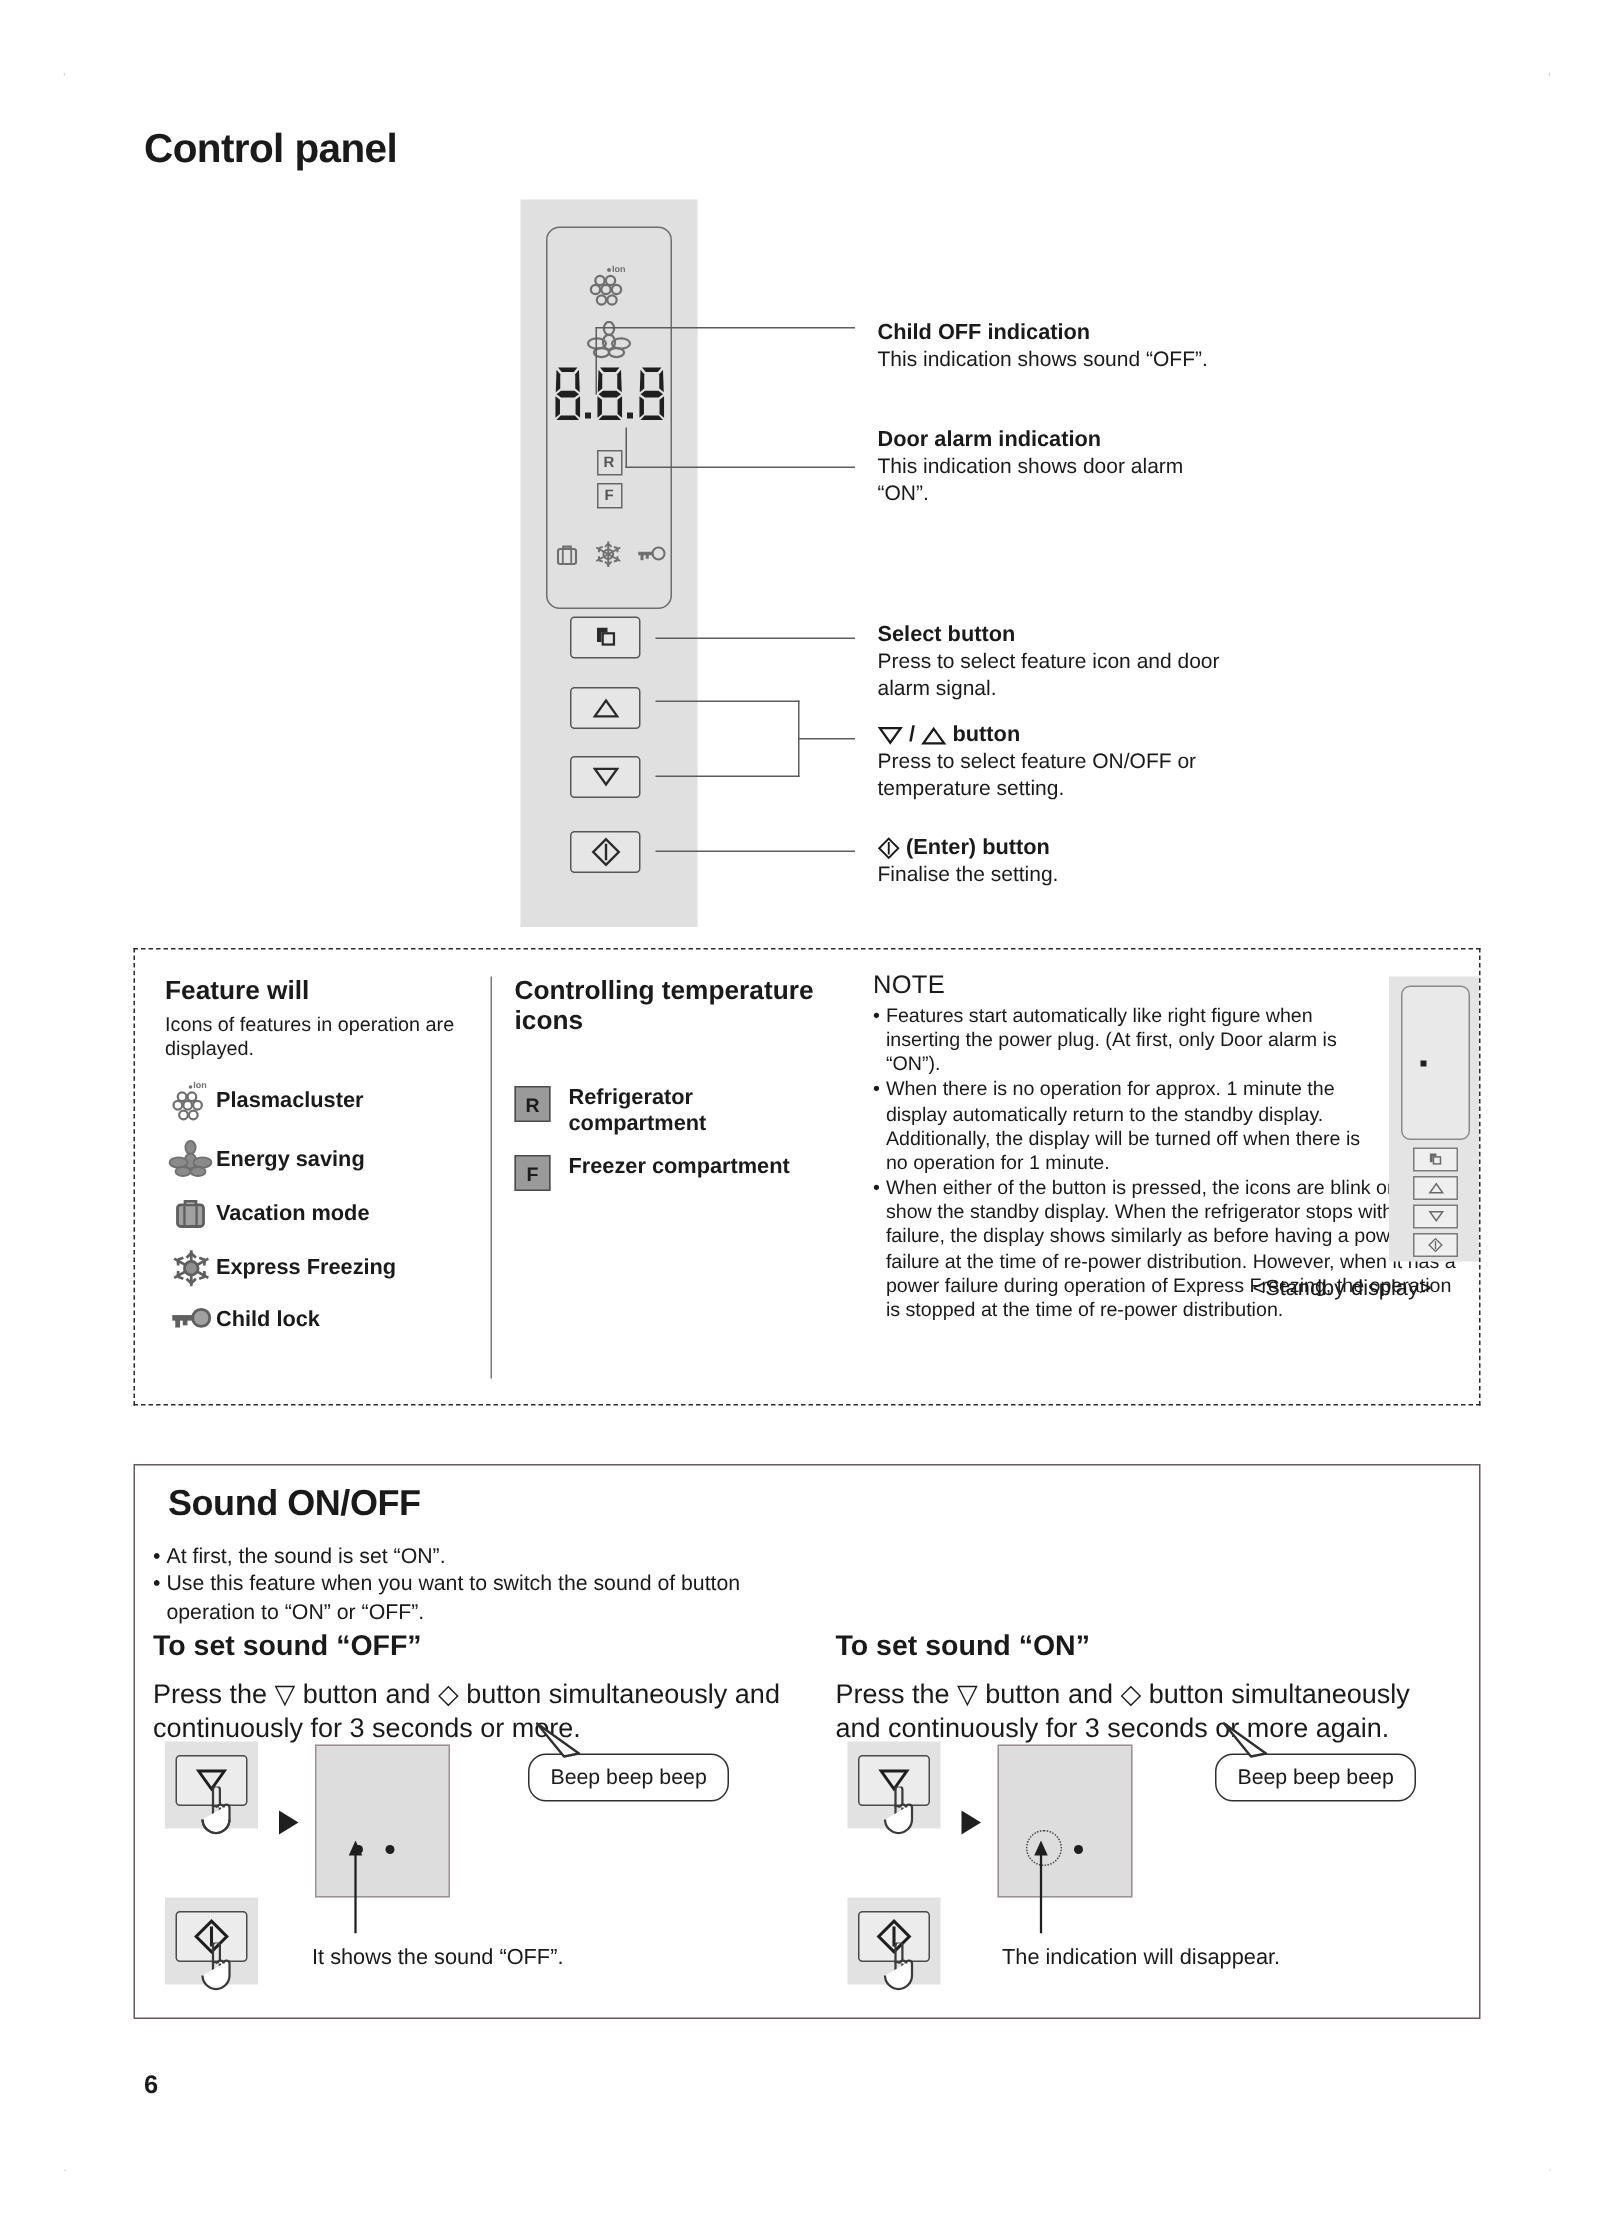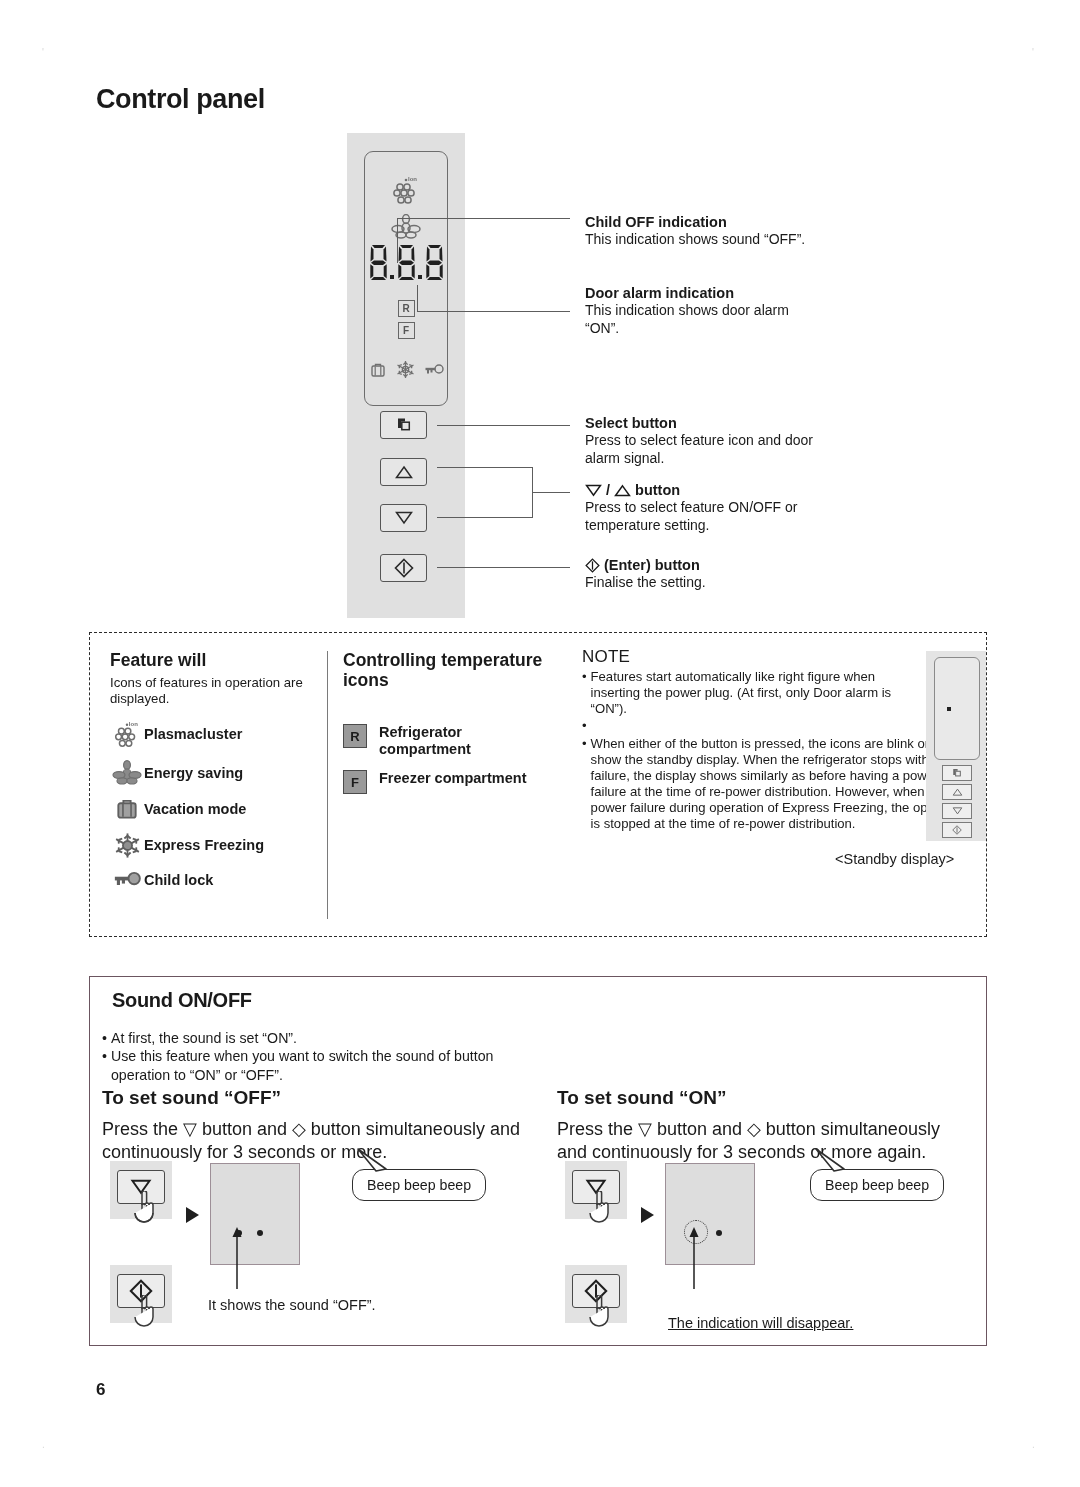--- a/index.html
+++ b/index.html
@@ -129,21 +129,21 @@
 
   
   .soundbox {
     position: absolute; left: 89px; top: 976px;
     width: 898px; height: 370px;
     border: 1.4px solid #6b5560;
     box-sizing: border-box; background: #fff;
   }
   .sound-title {
     position: absolute; left: 22px; top: 12px;
-    font-size: 20px; font-weight: bold; letter-spacing: -0.3px;
+    font-size: 24px; font-weight: bold; letter-spacing: -0.3px;
   }
   .sound-bullets { position: absolute; left: 12px; top: 52px; width: 520px; font-size: 14.2px; line-height: 1.3; }
   .sb-li { display: flex; gap: 4px; }
 
   .halfhead { font-size: 19px; font-weight: bold; }
   .halfbody { font-size: 18px; line-height: 1.28; margin-top: 9px; }
 
   
   .btn-ill {
     position: absolute; width: 62px; height: 58px; background: #e2e2e2;
@@ -478,20 +478,21 @@
 
     <div style="position:absolute;left:492px;top:14px;width:400px;">
       <div class="note-head">NOTE</div>
       <div class="note-list">
         <div class="note-li">
           <span class="bullet">•</span>
           <span style="width:322px;display:inline-block;">Features start automatically like right figure when inserting the power plug. (At first, only Door alarm is “ON”).</span>
         </div>
         <div class="note-li">
           <span class="bullet">•</span>
+          <span style="width:330px;display:inline-block;">When there is no operation for approx. 1 minute the display automatically return to the standby display. Additionally, the display will be turned off when there is no operation for 1 minute.</span>
         </div>
         <div class="note-li">
           <span class="bullet">•</span>
           <span style="width:382px;display:inline-block;">When either of the button is pressed, the icons are blink once and show the standby display. When the refrigerator stops with power failure, the display shows similarly as before having a power failure at the time of re-power distribution. However, when it has a power failure during operation of Express Freezing, the operation is stopped at the time of re-power distribution.</span>
         </div>
       </div>
     </div>
 
     <div class="standby-fig">
       <div class="sb-screen"></div>
@@ -617,21 +618,21 @@
     <div class="tri-right" style="left:551px;top:230px;"></div>
 
     <div class="mini-screen" style="left:575px;top:186px;">
       <div class="ms-circle" style="left:18px;top:56px;"></div>
       <div class="ms-dot" style="left:50px;top:66px;"></div>
     </div>
     <svg style="position:absolute;left:597px;top:250px;" width="14" height="62" viewBox="0 0 14 62">
       <line x1="7" y1="62" x2="7" y2="8" stroke="#1f1f1f" stroke-width="1.5"></line>
       <polygon points="7,0 11.5,10 2.5,10" fill="#1f1f1f"></polygon>
     </svg>
-    <div class="cap-text" style="left:578px;top:338px;text-decoration:underline;">The indication will disappear.</div>
+    <div class="cap-text" style="left:578px;top:320px;">The indication will disappear.</div>
     <div class="bubble" style="left:720px;top:192px;">Beep beep beep</div>
     <svg style="position:absolute;left:724px;top:170px;" width="40" height="28" viewBox="0 0 40 28">
       <path d="M2 2 L30 22 L20 24 Z" fill="#fff" stroke="#2f2f2f" stroke-width="1.6" stroke-linejoin="round"></path>
     </svg>
   </div>
 
   <div class="page-num">6</div>
 </div>
 
 </body></html>

